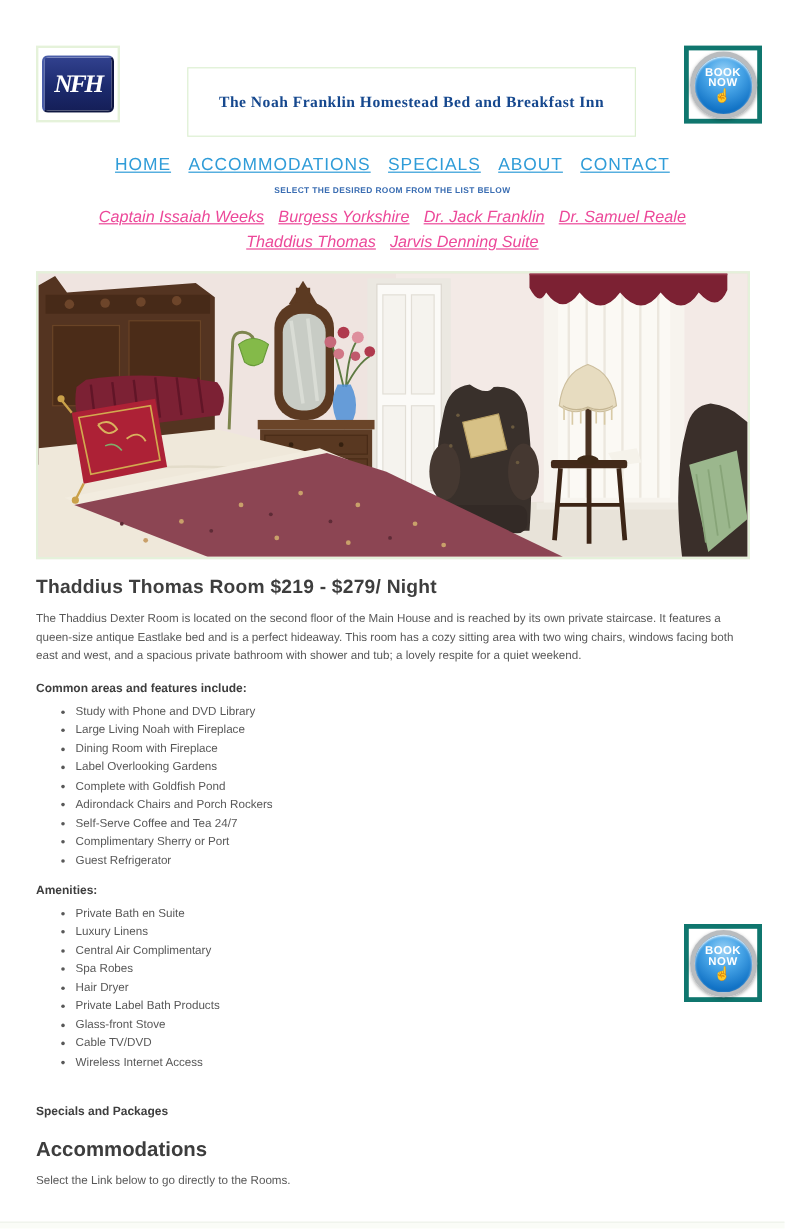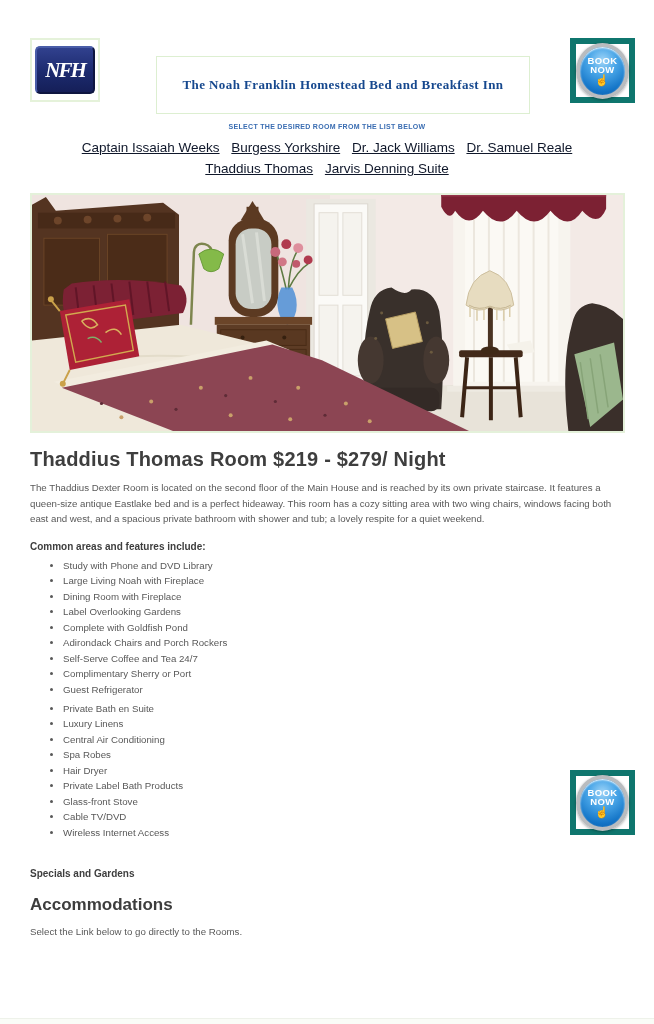--- a/index.html
+++ b/index.html
@@ -12,45 +12,45 @@
   .logo-frame { width:70px; height:64px; border:2px solid #e5f2da; background:#fff;
                 display:flex; align-items:center; justify-content:center; flex:0 0 auto; }
   .logo { width:60px; height:48px; background:linear-gradient(180deg,#31418e 0%,#1c2a6e 55%,#151f58 100%);
           border:2px solid #4a5da8; border-bottom-color:#0e1640; border-right-color:#0e1640;
           border-radius:5px; color:#fff; display:flex; align-items:center; justify-content:center;
           font-family:"Liberation Serif", serif; font-style:italic; font-weight:bold; font-size:21px; letter-spacing:-2px; }
   .title-box { flex:1 1 auto; margin:18px 40px 0 56px; height:58px; border:1px solid #ddefd1;
                display:flex; align-items:center; justify-content:center; }
   .site-title { font-family:"Liberation Serif", serif; font-weight:bold; font-size:13px;
                 color:#16488e; letter-spacing:.4px; text-align:center; }
-  .book-frame { width:65px; height:65px; border:6px solid #0f766e; background:#fff;
+  .book-frame { width:65px; height:65px; border:4px solid #0f766e; background:#fff;
                 display:flex; align-items:center; justify-content:center; flex:0 0 auto; }
   .book-btn { width:56px; height:56px; border-radius:50%; cursor:pointer;
               background:radial-gradient(circle at 50% 28%, #9fd4f7 0%, #49a6e8 34%, #1273c6 75%, #0b5aa5 100%);
               border:4px solid #b9bcbf; box-shadow:inset 0 1px 2px #fff, 0 1px 3px rgba(0,0,0,.35);
               color:#fff; display:flex; flex-direction:column; align-items:center; justify-content:center;
               font-size:9.5px; font-weight:bold; line-height:9px; letter-spacing:.4px; }
   .book-btn .hand { font-size:11px; line-height:10px; margin-top:1px; }
 
   
   .nav { margin-top:15px; text-align:center; }
   .nav a { color:#2f9cd8; text-decoration:underline; font-size:14.5px; letter-spacing:.8px;
            margin:0 5px; font-weight:400; }
   .selector-note { margin-top:9px; text-align:center; font-size:7px; font-weight:bold;
                    color:#3a6db2; letter-spacing:.3px; }
   .room-links { margin:7px auto 0; width:545px; text-align:center; font-size:13.5px; line-height:21px; }
-  .room-links a { color:#0f172a; text-decoration:underline; margin:0 4px; }
+  .room-links a { color:#ec4899; text-decoration:underline; margin:0 4px;font-style:italic; }
 
   
   .photo-wrap { margin:14px 29px 0 30px; border:2px solid #e4f1da; height:240px; background:#efe5e1; }
   .photo-wrap svg { display:block; width:100%; height:100%; }
 
   
   .content { margin:0 29px 0 30px; }
-  h2.room-title { margin-top:15px; font-size:20px; font-weight:600; color:#3e3e3e; letter-spacing:.2px; }
+  h2.room-title { margin-top:15px; font-size:16px; font-weight:600; color:#3e3e3e; letter-spacing:.2px; }
   p.body-text { margin-top:9px; font-size:9.7px; line-height:1.6; color:#585858; }
   .subhead { margin-top:14px; font-size:10px; font-weight:bold; color:#3e3e3e; }
   ul.feature-list { margin:8px 0 0 19px; list-style:disc; }
   ul.feature-list li { font-size:9.7px; color:#585858; margin-bottom:4.5px;margin-left:14px; }
   .specials-block { margin-top:30px; }
   h2.accom-title { margin-top:16px; font-size:17px; font-weight:bold; color:#3d3d3d; }
   .book2 { position:absolute; right:19px; top:770px; }
   .bottom-strip { position:absolute; bottom:0; left:0; width:654px; height:6px;
                   background:#fafcf7; border-top:1px solid #eef2ea; }
 </style>
@@ -70,27 +70,34 @@
     </div>
     <div class="book-frame">
       <div class="book-btn">
         <span>BOOK</span>
         <span>NOW</span>
         <span class="hand">☝</span>
       </div>
     </div>
   </div>
 
+  <div class="nav">
+    <a href="#">HOME</a>
+    <a href="#">ACCOMMODATIONS</a>
+    <a href="#">SPECIALS</a>
+    <a href="#">ABOUT</a>
+    <a href="#">CONTACT</a>
+  </div>
 
   <div class="selector-note">SELECT THE DESIRED ROOM FROM THE LIST BELOW</div>
 
   <div class="room-links">
     <a href="#">Captain Issaiah Weeks</a>
     <a href="#">Burgess Yorkshire</a>
-    <a href="#">Dr. Jack Williams</a>
+    <a href="#">Dr. Jack Franklin</a>
     <a href="#">Dr. Samuel Reale</a>
     <a href="#">Thaddius Thomas</a>
     <a href="#">Jarvis Denning Suite</a>
   </div>
 
   <div class="photo-wrap">
     <svg viewBox="0 0 595 240" preserveAspectRatio="none">
 
       <rect x="0" y="0" width="595" height="240" fill="#efe4e0"></rect>
       <rect x="300" y="0" width="295" height="240" fill="#f3eae6"></rect>
@@ -243,34 +250,35 @@
       <li>Large Living Noah with Fireplace</li>
       <li>Dining Room with Fireplace</li>
       <li>Label Overlooking Gardens</li>
       <li>Complete with Goldfish Pond</li>
       <li>Adirondack Chairs and Porch Rockers</li>
       <li>Self-Serve Coffee and Tea 24/7</li>
       <li>Complimentary Sherry or Port</li>
       <li>Guest Refrigerator</li>
     </ul>
 
+    <div class="subhead">Amenities:</div>
     <ul class="feature-list">
       <li>Private Bath en Suite</li>
       <li>Luxury Linens</li>
-      <li>Central Air Conditioning</li>
+      <li>Central Air Complimentary</li>
       <li>Spa Robes</li>
       <li>Hair Dryer</li>
       <li>Private Label Bath Products</li>
       <li>Glass-front Stove</li>
       <li>Cable TV/DVD</li>
       <li>Wireless Internet Access</li>
     </ul>
 
     <div class="specials-block">
-      <div class="subhead" style="margin-top:0">Specials and Gardens</div>
+      <div class="subhead" style="margin-top:0">Specials and Packages</div>
     </div>
 
     <h2 class="accom-title">Accommodations</h2>
     <p class="body-text">Select the Link below to go directly to the Rooms.</p>
 
   </div>
 
   <div class="book-frame book2">
     <div class="book-btn">
       <span>BOOK</span>

